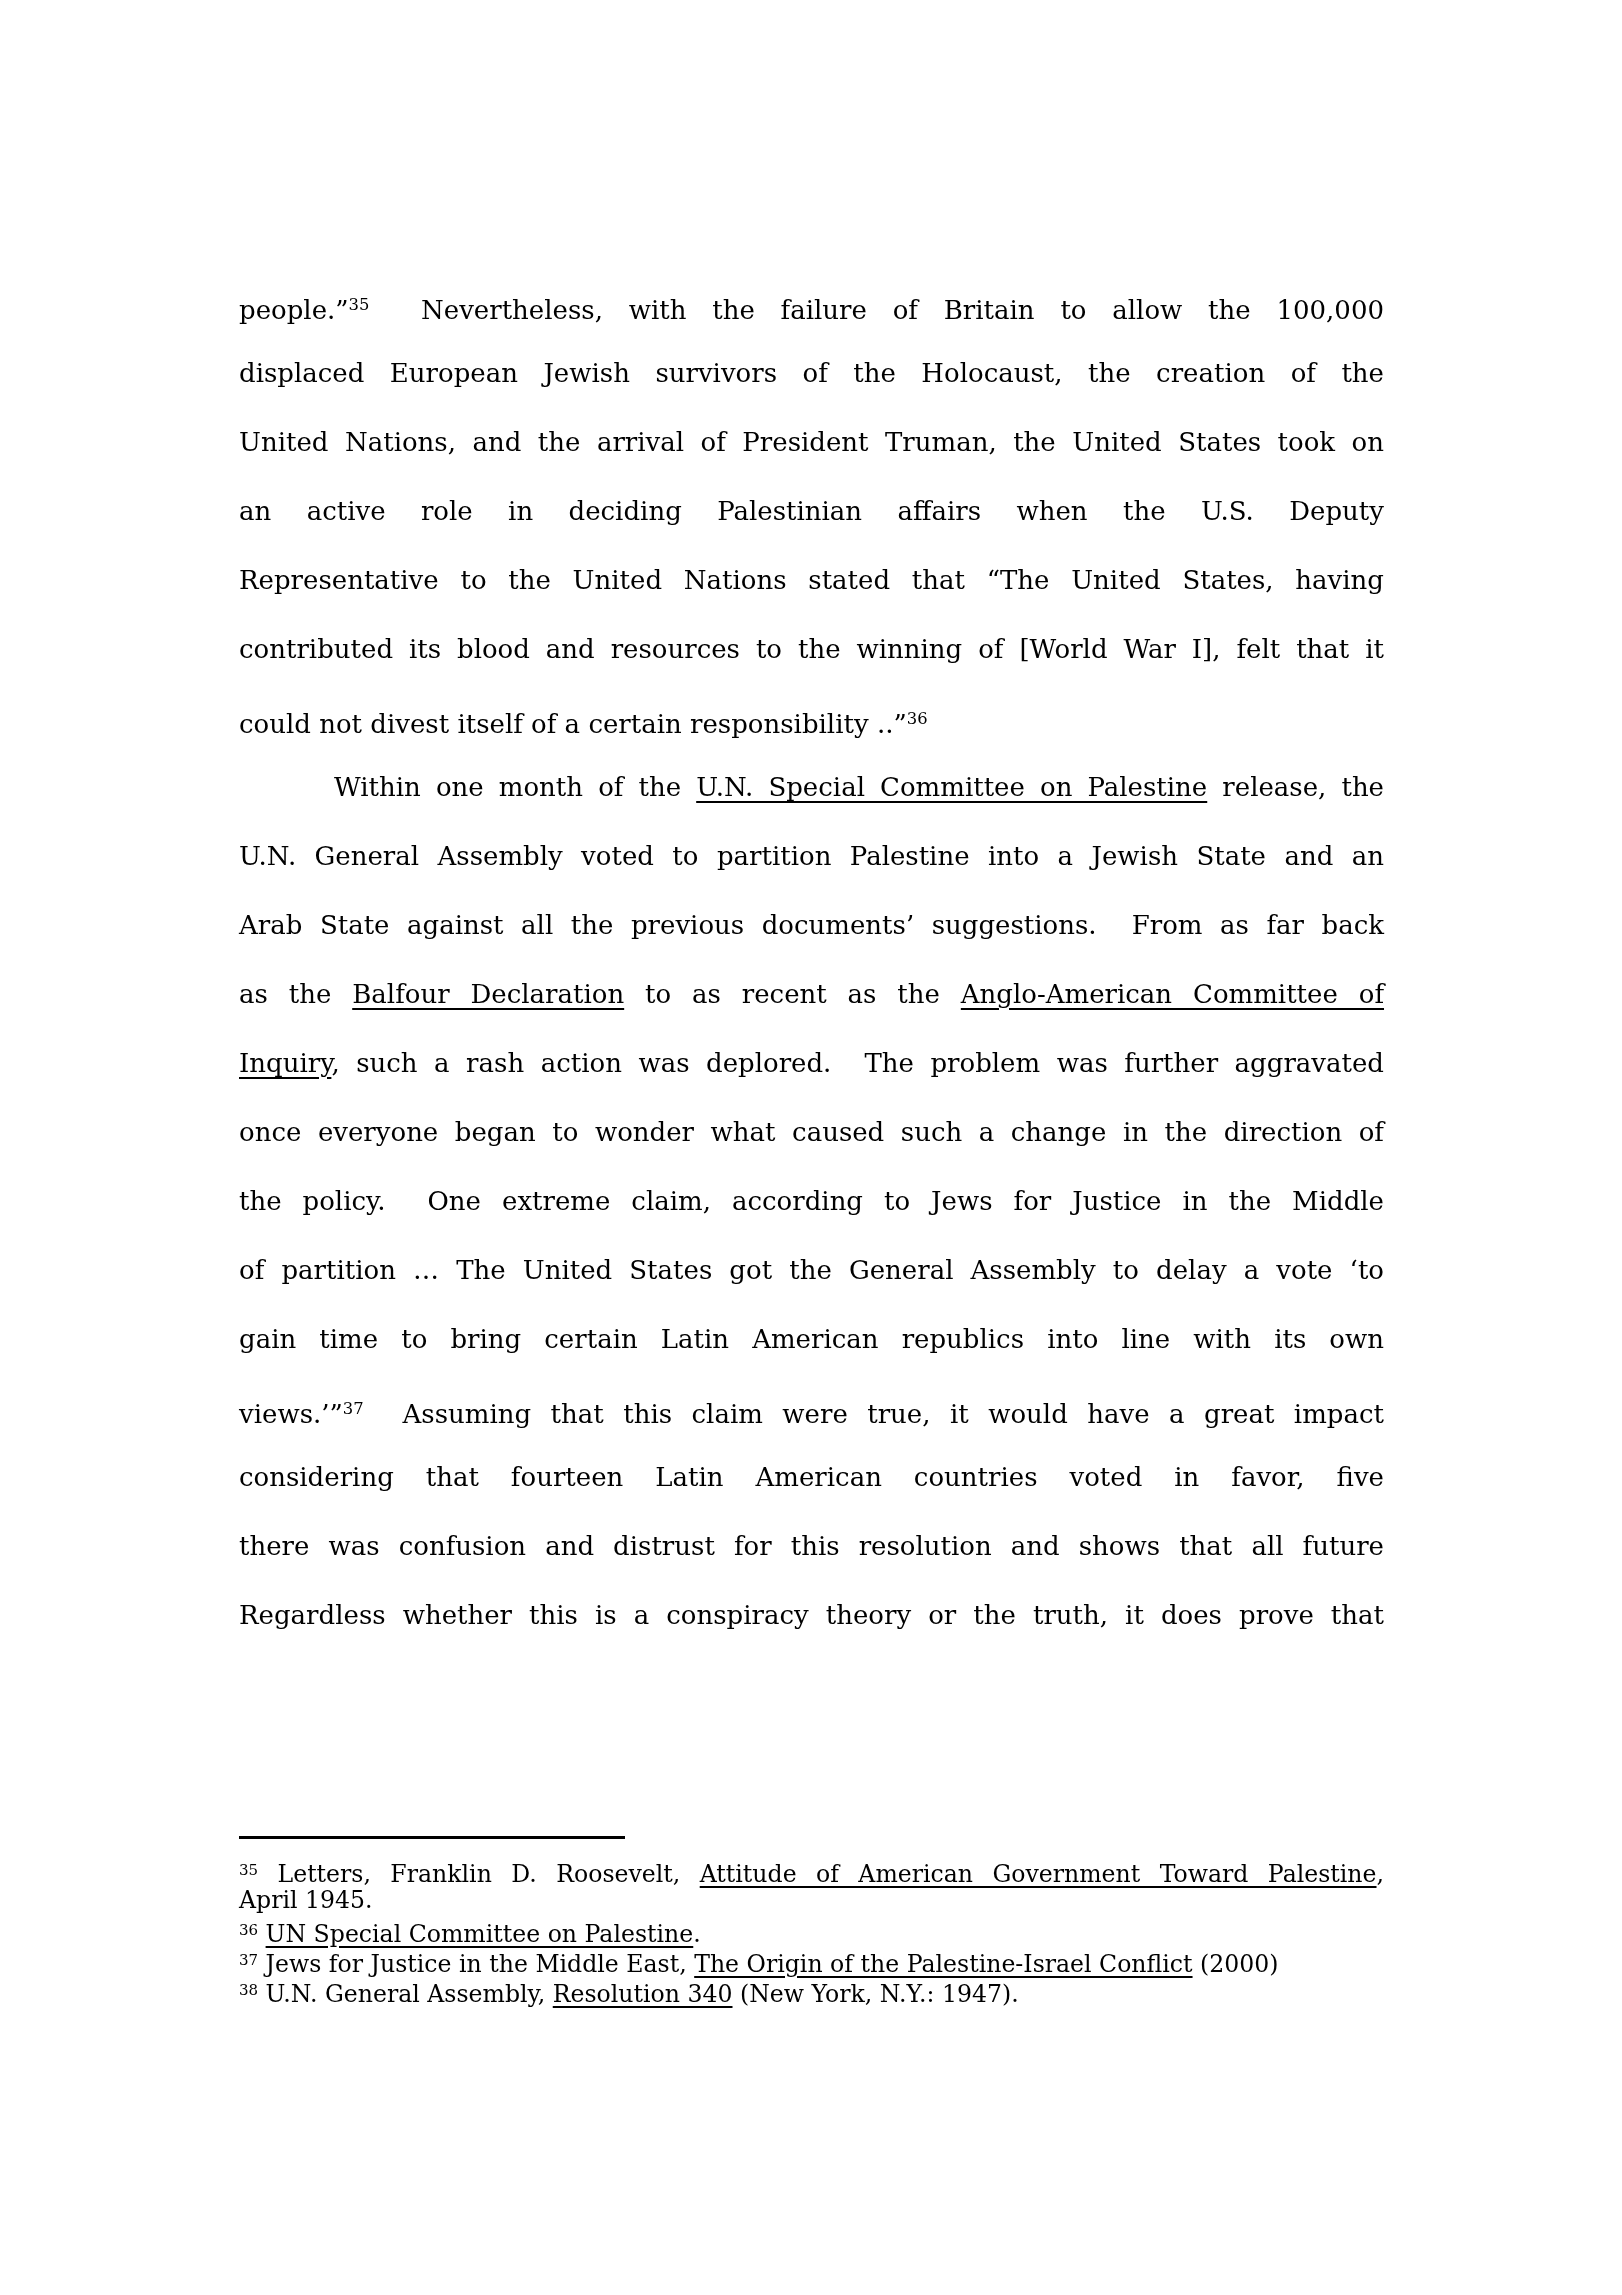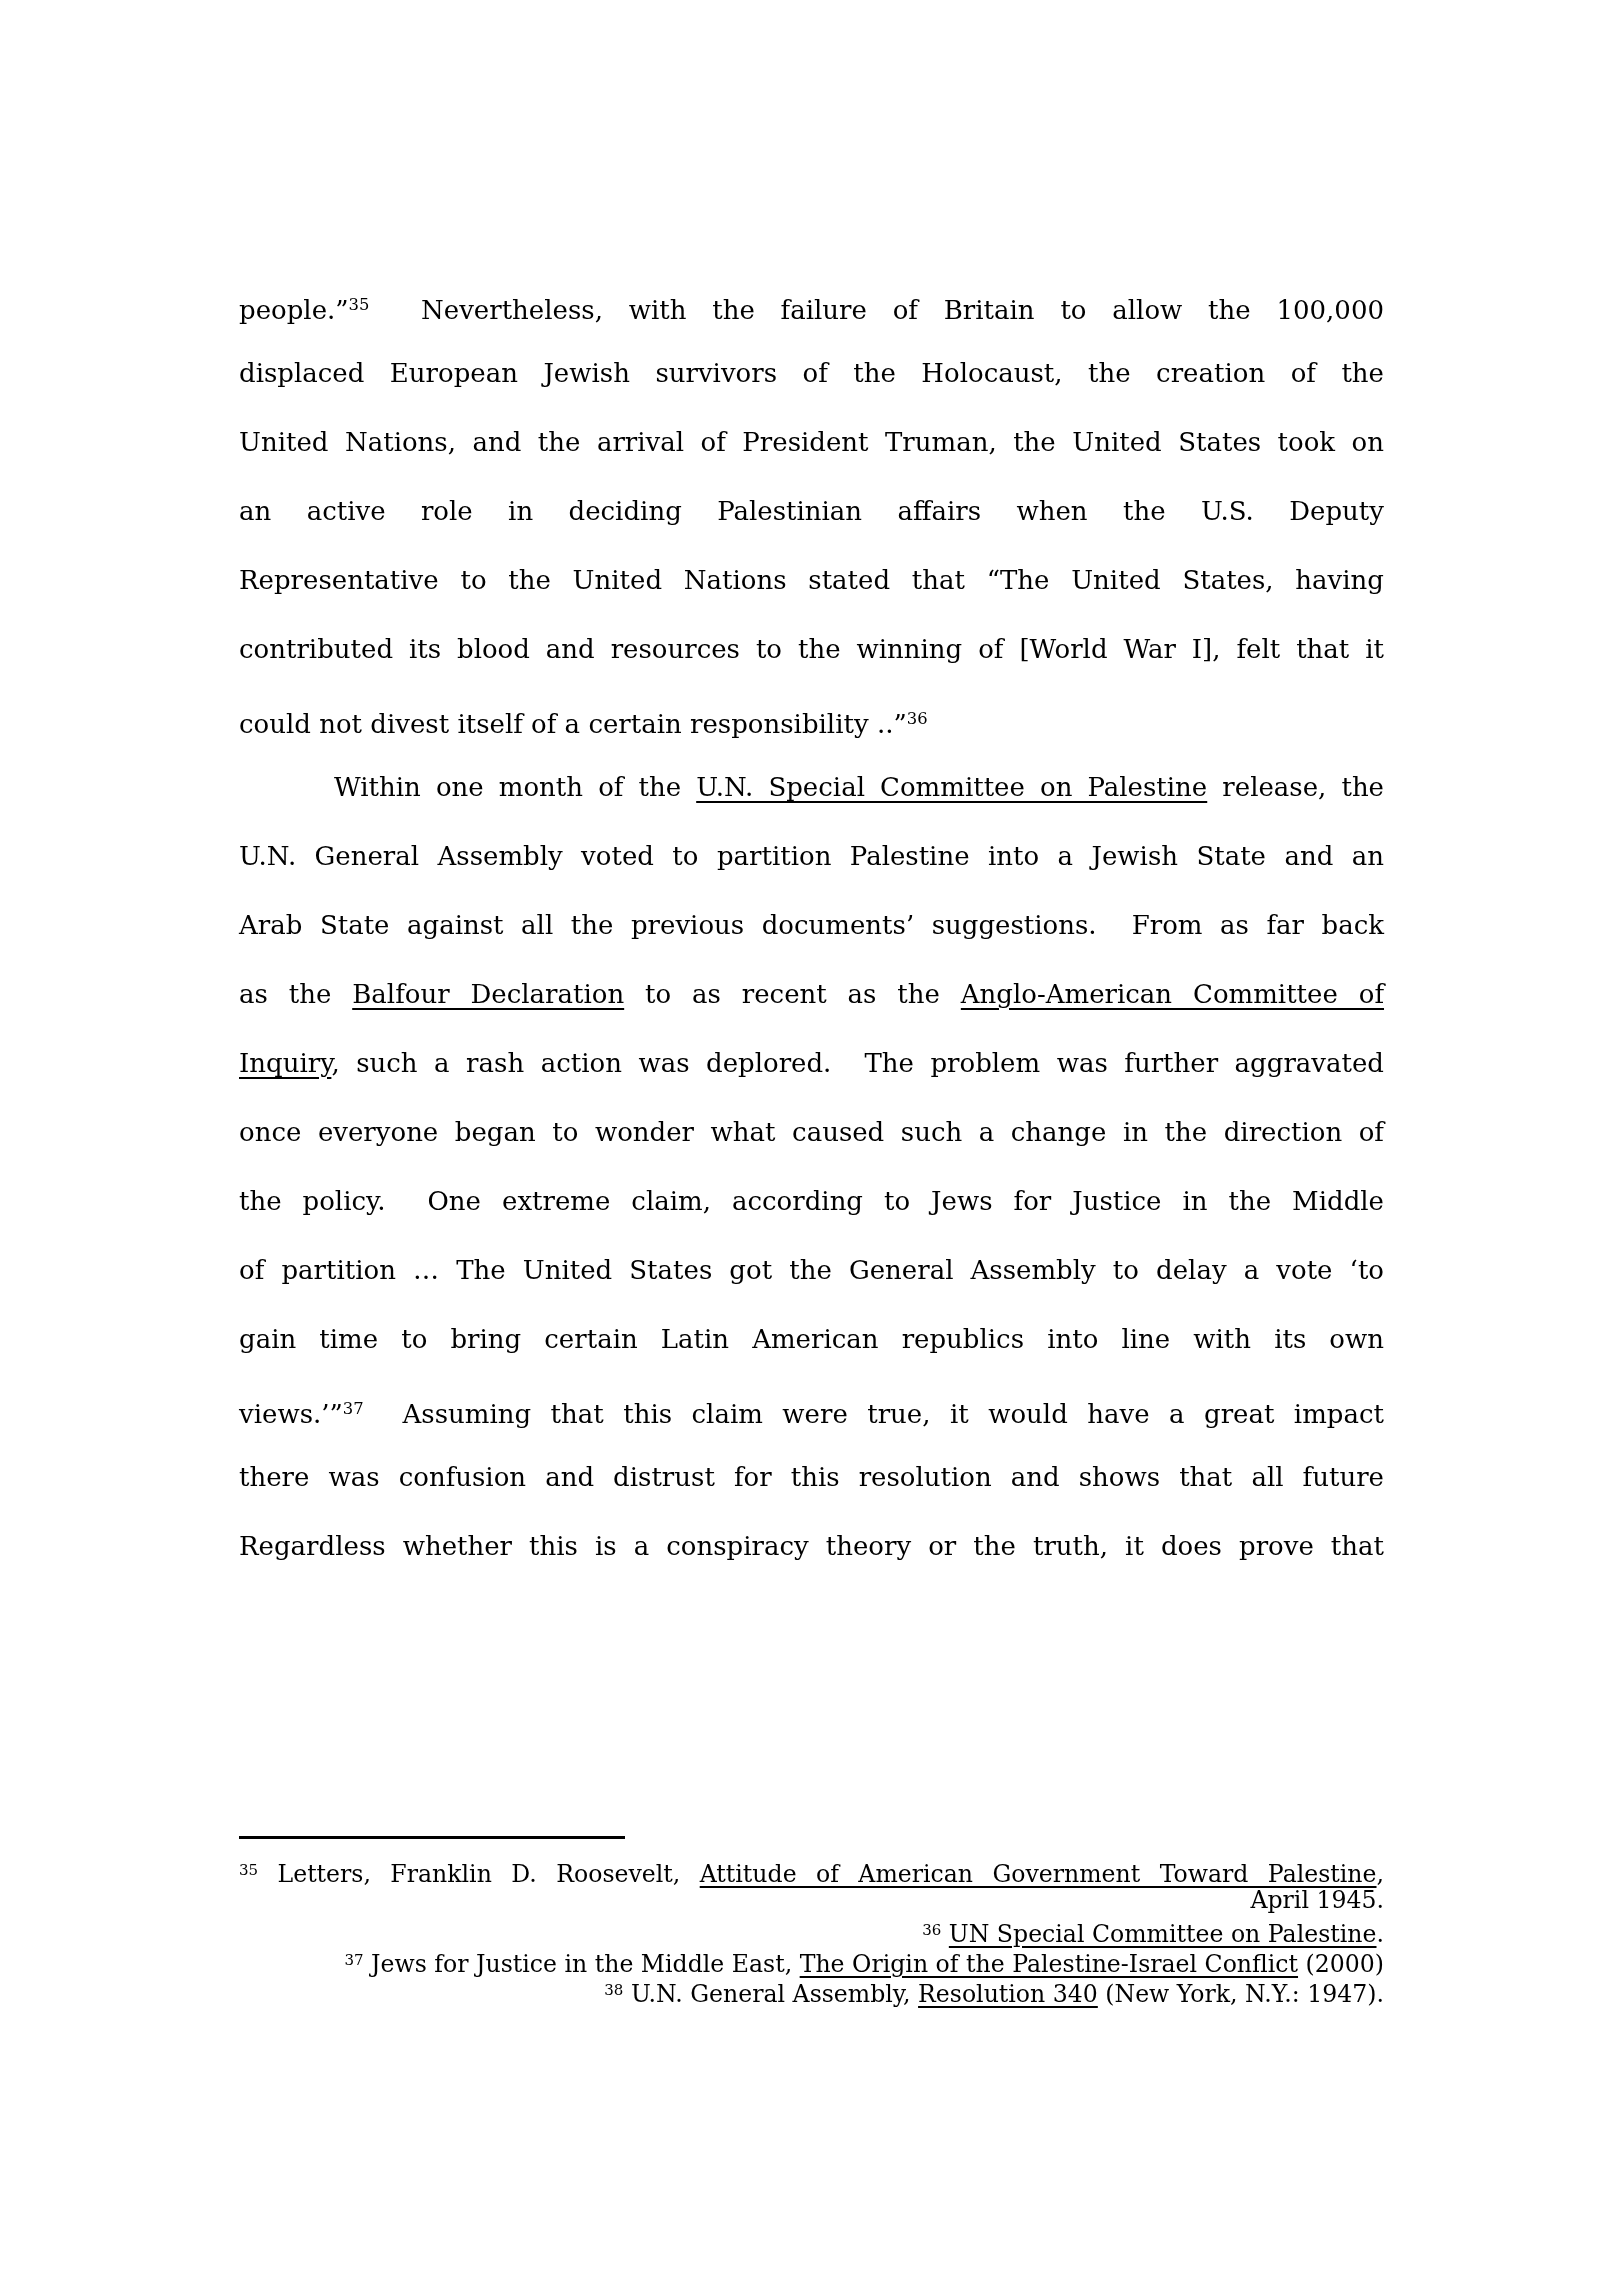--- a/index.html
+++ b/index.html
@@ -57,21 +57,21 @@
     position: absolute;
     left: 239px;
     top: 1855px;
     width: 1145px;
     font-size: 23.6px;
   }
   .fn-line {
     height: 30px;
     line-height: 30px;
     white-space: nowrap;
-    text-align: right;
+    text-align: left;
   }
   .fn-line.stretch {
     white-space: normal;
     text-align: justify;
     text-align-last: justify;
   }
   .footnotes .sup {
     font-size: 15px;
     vertical-align: 7.2px;
   }
@@ -95,20 +95,21 @@
       <div class="line indent"><span>Within one month of the </span><span class="u">U.N. Special Committee on Palestine</span><span> release, the</span></div>
       <div class="line"><span>U.N. General Assembly voted to partition Palestine into a Jewish State and an</span></div>
       <div class="line"><span>Arab State against all the previous documents’ suggestions.&nbsp; From as far back</span></div>
       <div class="line"><span>as the </span><span class="u">Balfour Declaration</span><span> to as recent as the </span><span class="u">Anglo-American Committee of</span></div>
       <div class="line"><span class="u">Inquiry</span><span>, such a rash action was deplored.&nbsp; The problem was further aggravated</span></div>
       <div class="line"><span>once everyone began to wonder what caused such a change in the direction of</span></div>
       <div class="line"><span>the policy.&nbsp; One extreme claim, according to Jews for Justice in the Middle</span></div>
       <div class="line"><span>of partition … The United States got the General Assembly to delay a vote ‘to</span></div>
       <div class="line"><span>gain time to bring certain Latin American republics into line with its own</span></div>
       <div class="line"><span>views.’”</span><span class="sup">37</span><span>&nbsp; Assuming that this claim were true, it would have a great impact</span></div>
+      <div class="line"><span>considering that fourteen Latin American countries voted in favor, five</span></div>
       <div class="line"><span>there was confusion and distrust for this resolution and shows that all future</span></div>
       <div class="line"><span>Regardless whether this is a conspiracy theory or the truth, it does prove that</span></div>
     </div>
   <div class="footnote-sep" style="width: 386px; height: 2.6px;"></div>
   <div class="footnotes">
       <div class="fn-line stretch"><span class="sup">35</span><span> Letters, Franklin D. Roosevelt, </span><span class="u">Attitude of American Government Toward Palestine</span><span>,</span></div>
       <div class="fn-line"><span>April 1945.</span></div>
       <div class="fn-line"><span class="sup">36</span><span> </span><span class="u">UN Special Committee on Palestine</span><span>.</span></div>
       <div class="fn-line"><span class="sup">37</span><span> Jews for Justice in the Middle East, </span><span class="u">The Origin of the Palestine-Israel Conflict</span><span> (2000)</span></div>
       <div class="fn-line"><span class="sup">38</span><span> U.N. General Assembly, </span><span class="u">Resolution 340</span><span> (New York, N.Y.: 1947).</span></div>

